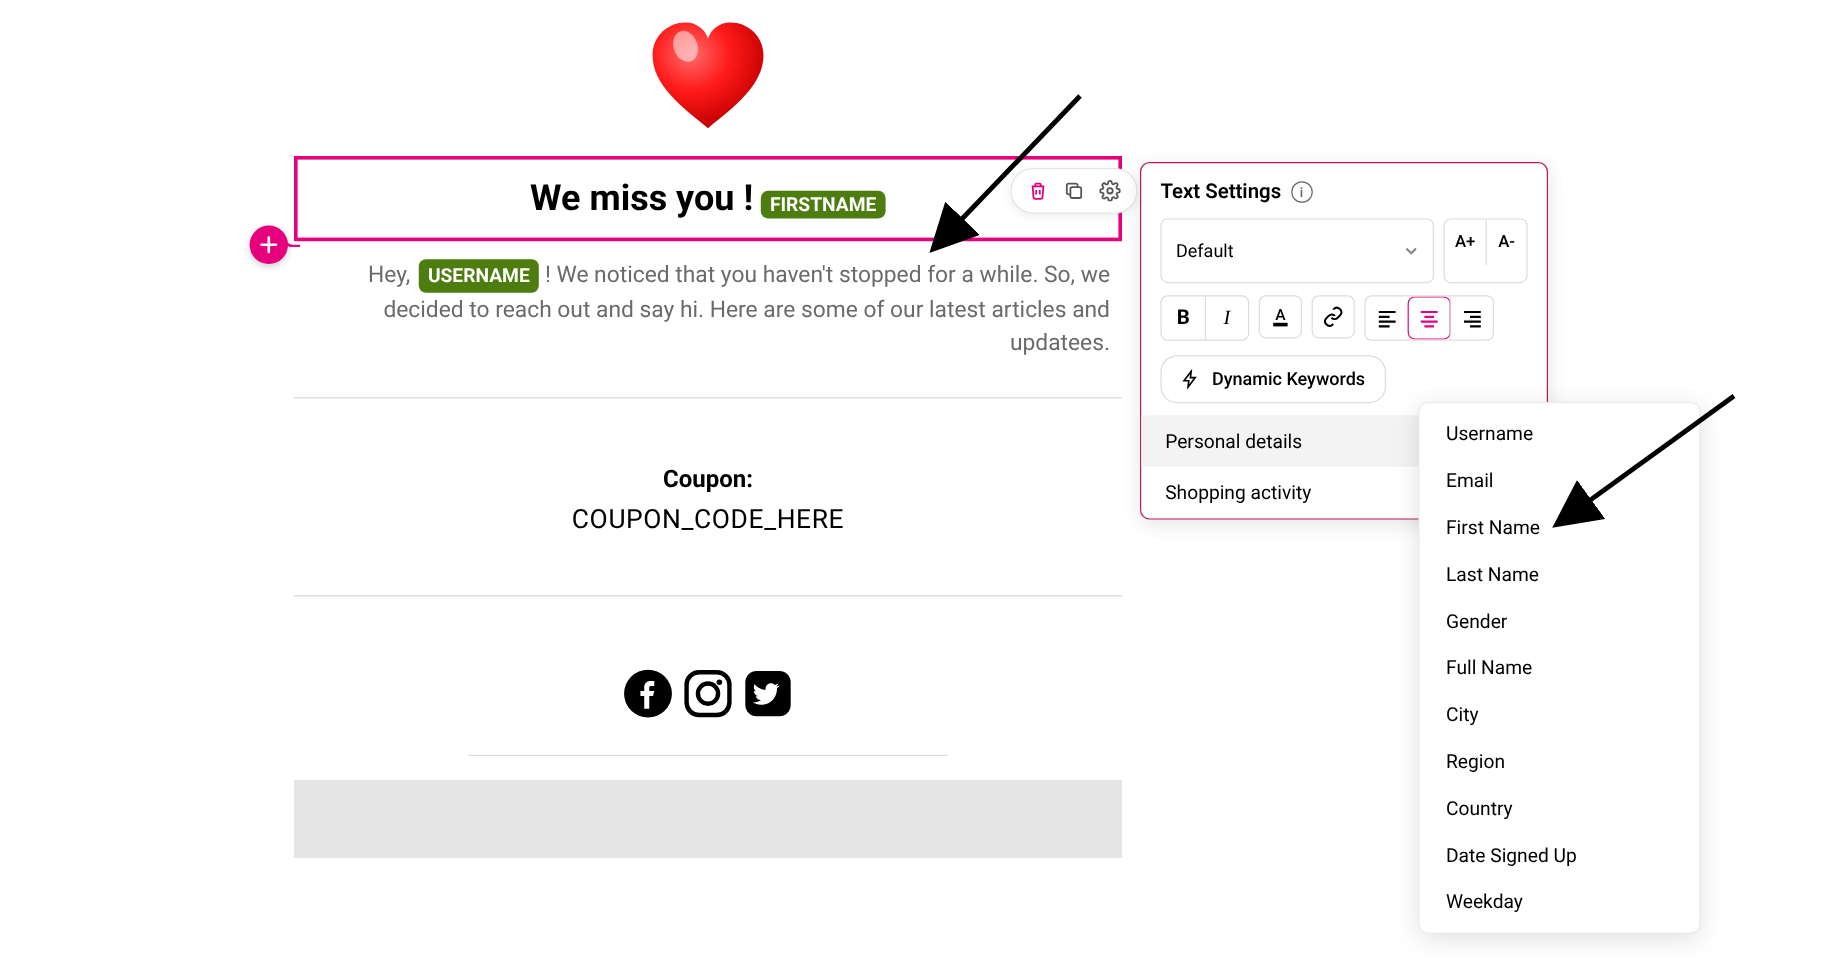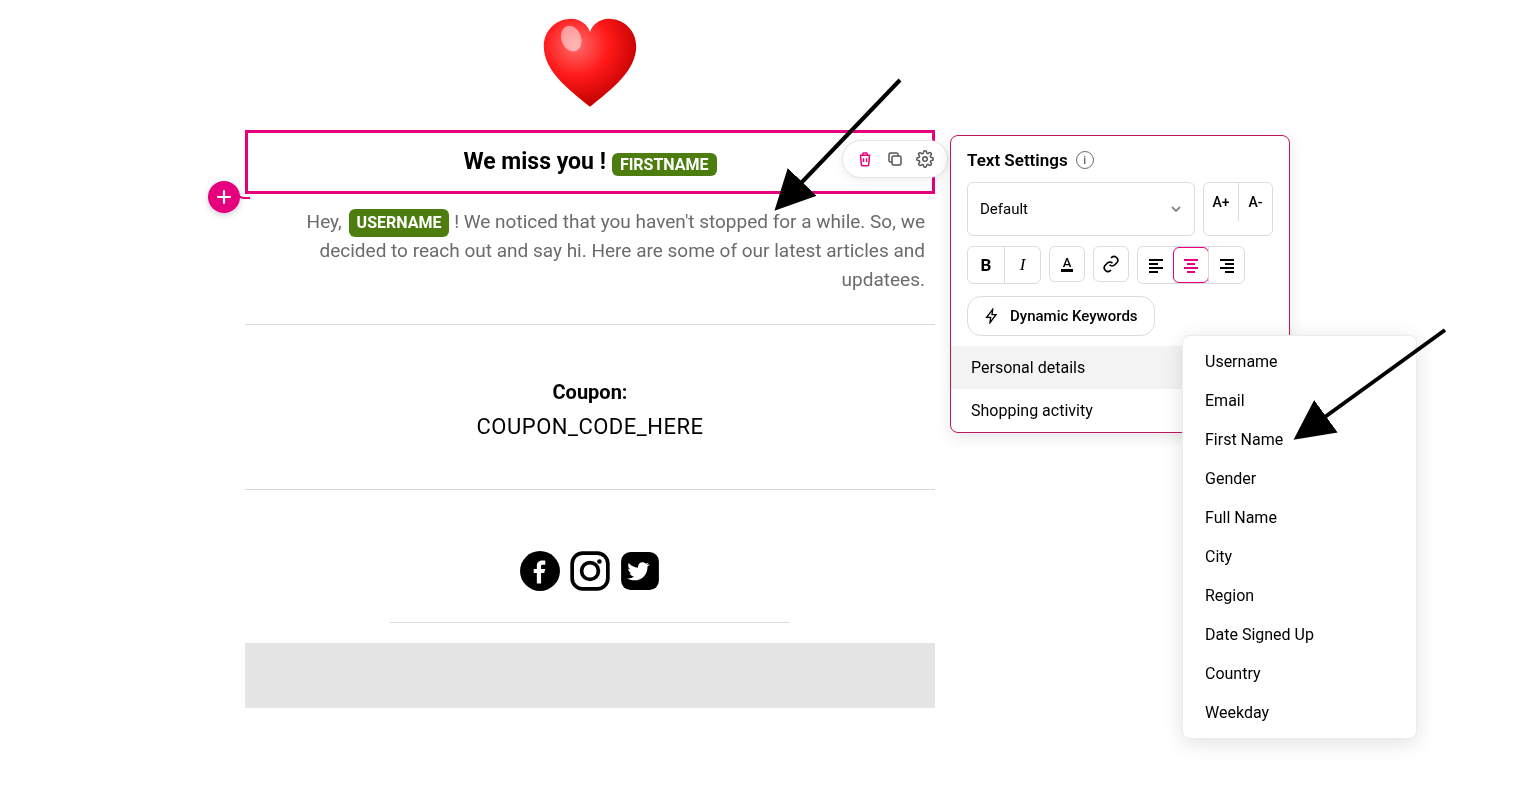--- a/index.html
+++ b/index.html
@@ -28,21 +28,21 @@
     
     .heading-block {
       position: relative;
       border: 3px solid #e6007e;
       padding: 15px 20px;
       text-align: center;
       margin-bottom: 8px;
     }
     
     .heading-text {
-      font-size: 23px;
+      font-size: 30px;
       font-weight: 700;
       color: #000;
       display: inline;
     }
     
     .token-chip {
       display: inline-block;
       background: #4d7c0f;
       color: #fff;
       font-size: 16px;
@@ -450,26 +450,27 @@
   <div class="submenu-item">
     <span>Shopping activity</span>
     <span class="chev">›</span>
   </div>
 </div>
 
 <div class="keywords-panel">
   <div class="keyword-item">Username</div>
   <div class="keyword-item">Email</div>
   <div class="keyword-item">First Name</div>
+  <div class="keyword-item">Last Name</div>
   <div class="keyword-item">Gender</div>
   <div class="keyword-item">Full Name</div>
   <div class="keyword-item">City</div>
   <div class="keyword-item">Region</div>
+  <div class="keyword-item">Country</div>
   <div class="keyword-item">Date Signed Up</div>
-  <div class="keyword-item">Country</div>
   <div class="keyword-item">Weekday</div>
 </div>
 
 <svg class="arrow" style="left:760px; top:70px;" width="160" height="150">
   <defs>
       <marker id="ah1" markerWidth="10" markerHeight="10" refX="8" refY="5" orient="auto">
         <path d="M0 0L10 5L0 10z" fill="#000"></path>
       </marker>
     </defs>
   <line x1="140" y1="10" x2="20" y2="135" stroke="#000" stroke-width="4" marker-end="url(#ah1)"></line>

